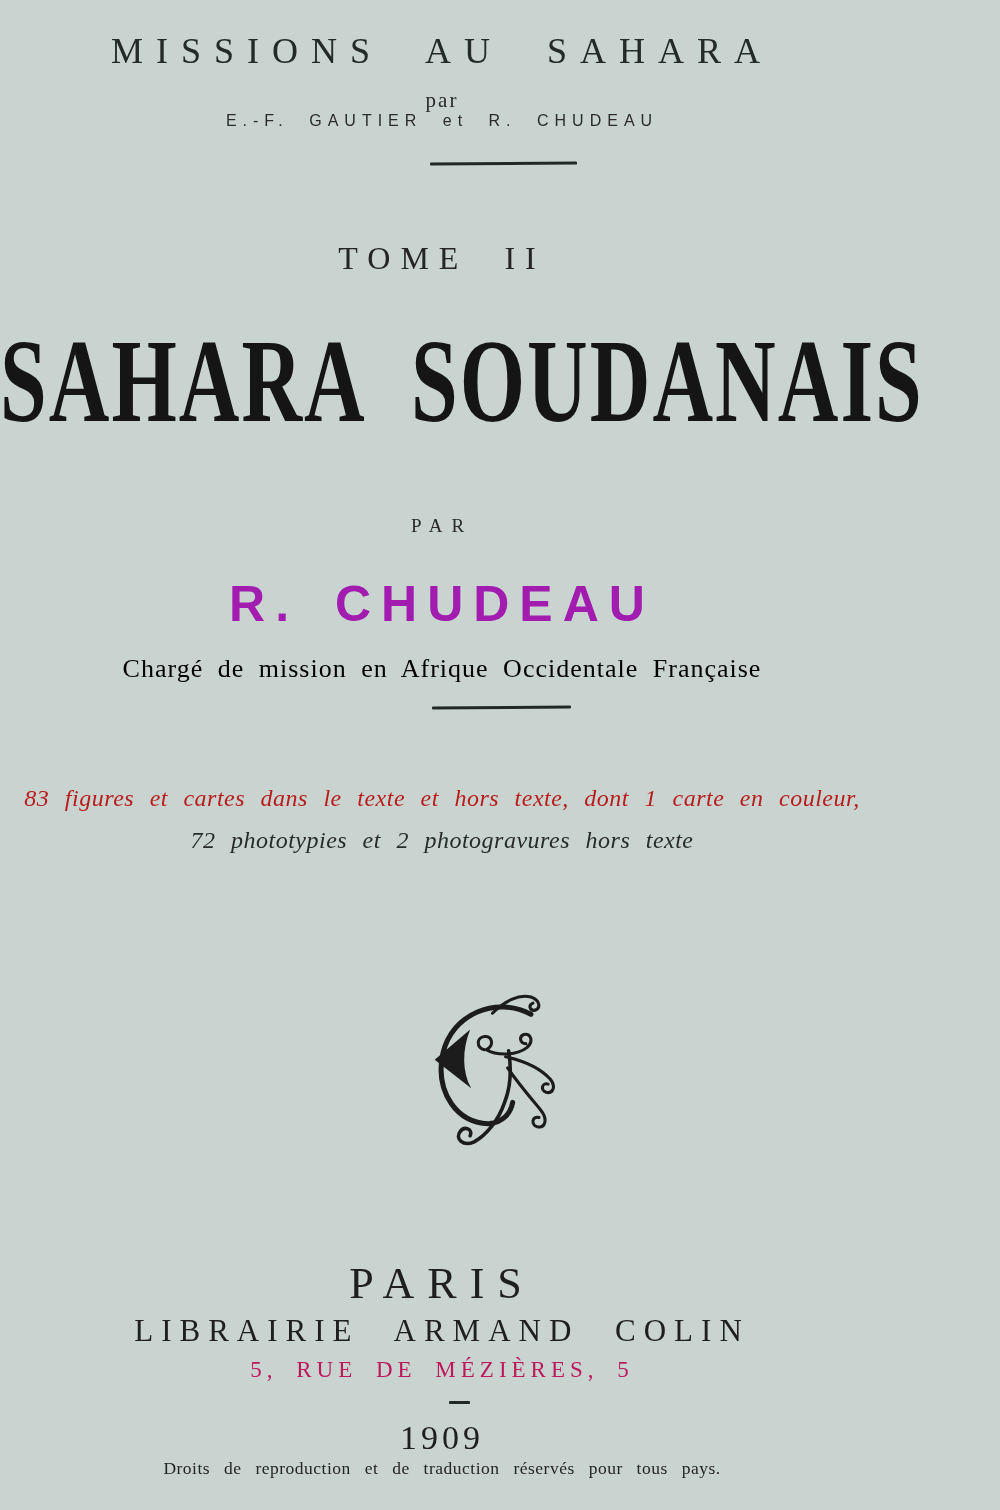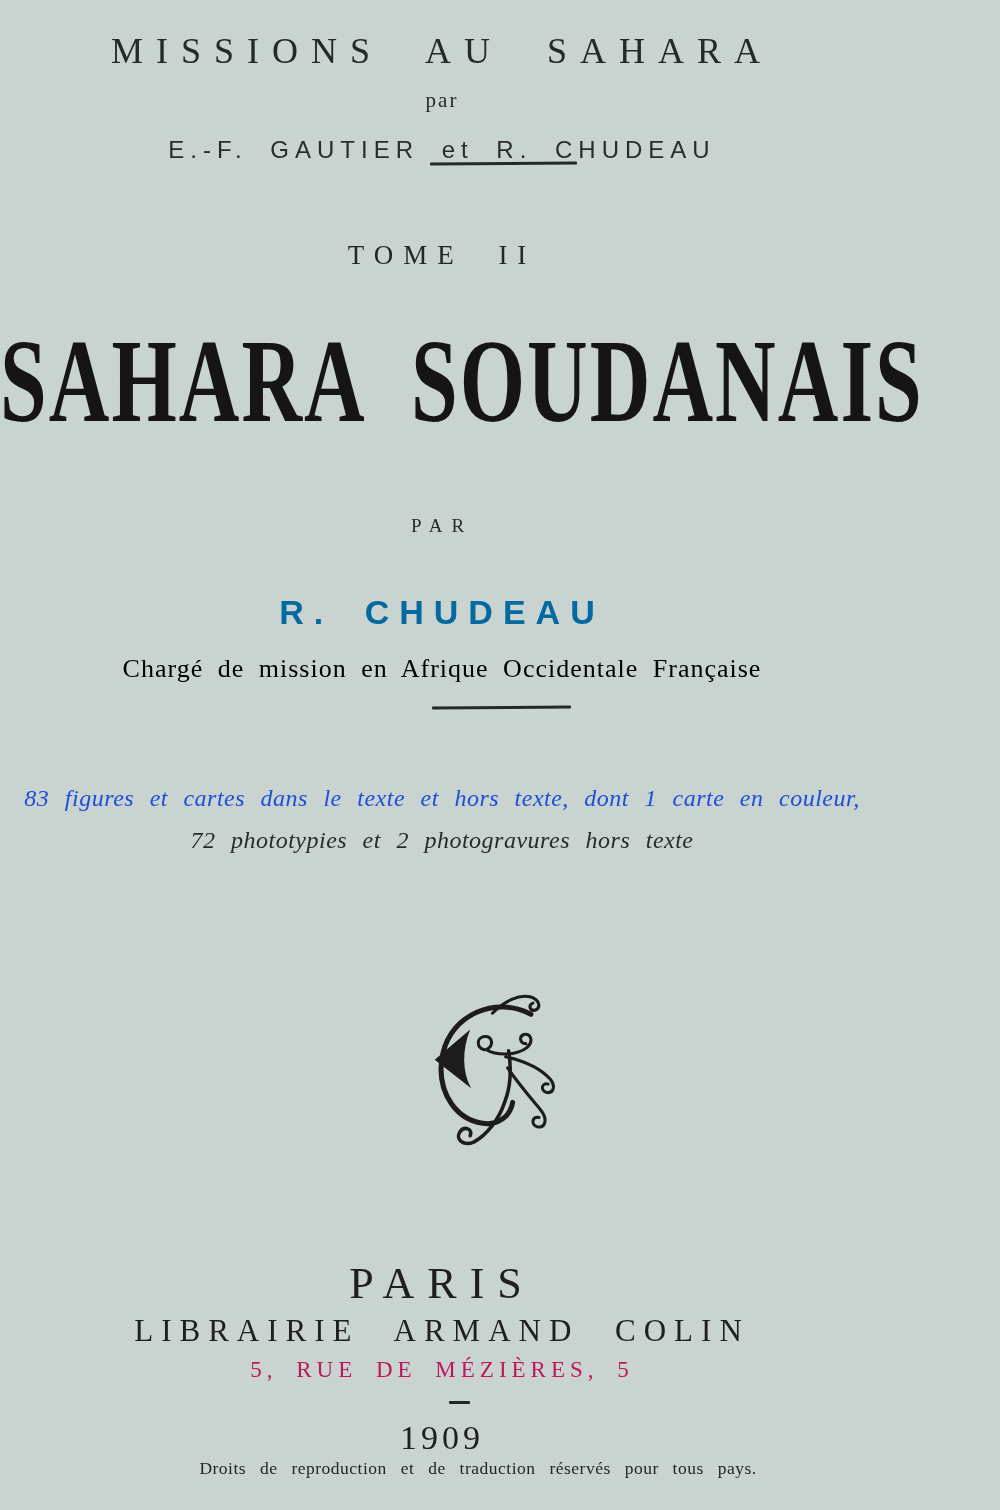--- a/index.html
+++ b/index.html
@@ -31,41 +31,40 @@
   }
   .par-small {
     top: 88px;
     font-size: 21px;
     letter-spacing: 2px;
     color: #2a2a2a;
   }
   .authors-line {
     top: 112px;
     font-family: "Liberation Sans", sans-serif;
-    font-size: 24px;
+    font-size: 16px;
     letter-spacing: 6px;
     word-spacing: 10px;
     color: #2b2b2b;
-    margin-top: 24px;
   }
   .rule {
     position: absolute;
     background: #222826;
     border-radius: 1px;
   }
   .rule-top {
     top: 162px;
     left: 430px;
     width: 147px;
     height: 3px;
     transform: rotate(-0.3deg);
   }
   .tome {
     top: 240px;
-    font-size: 27px;
+    font-size: 32px;
     letter-spacing: 10px;
     word-spacing: 18px;
     color: #252525;
   }
   .main-title-wrap {
     top: 318px;
     height: 125px;
     line-height: 125px;
   }
   .main-title {
@@ -79,27 +78,27 @@
     transform-origin: center center;
     color: #151515;
   }
   .par-label {
     top: 515px;
     font-size: 19px;
     letter-spacing: 9px;
     color: #2a2a2a;
   }
   .author-big {
-    top: 593px;
+    top: 575px;
     font-family: "Liberation Sans", sans-serif;
     font-weight: bold;
-    font-size: 34px;
+    font-size: 50px;
     letter-spacing: 10px;
     word-spacing: 12px;
-    color: #0369a1;
+    color: #a21caf;
   }
   .author-sub {
     top: 654px;
     font-size: 26px;
     letter-spacing: 1px;
     word-spacing: 7px;
     color: #000000;
   }
   .rule-mid {
     top: 706px;
@@ -107,21 +106,21 @@
     width: 139px;
     height: 2.5px;
     transform: rotate(-0.4deg);
   }
   .desc-line1 {
     top: 785px;
     font-size: 24px;
     font-style: italic;
     word-spacing: 9px;
     letter-spacing: 0.5px;
-    color: #1d4ed8;
+    color: #b91c1c;
   }
   .desc-line2 {
     top: 827px;
     font-size: 24px;
     font-style: italic;
     word-spacing: 9px;
     letter-spacing: 0.5px;
     color: #272c2a;
   }
   .monogram {
@@ -162,21 +161,20 @@
     font-size: 34px;
     letter-spacing: 4px;
     color: #1f1f1f;
   }
   .imprint-rights {
     top: 1458px;
     font-size: 17.5px;
     letter-spacing: 0.5px;
     word-spacing: 9px;
     color: #252525;
-    margin-left: 36px;
   }
 </style>
 </head>
 <body style="background: rgb(201, 212, 209);">
 
 <div class="abs series-title">MISSIONS AU SAHARA</div>
 <div class="abs par-small">par</div>
 <div class="abs authors-line">E.-F. GAUTIER et R. CHUDEAU</div>
 
 <div class="rule rule-top"></div>

